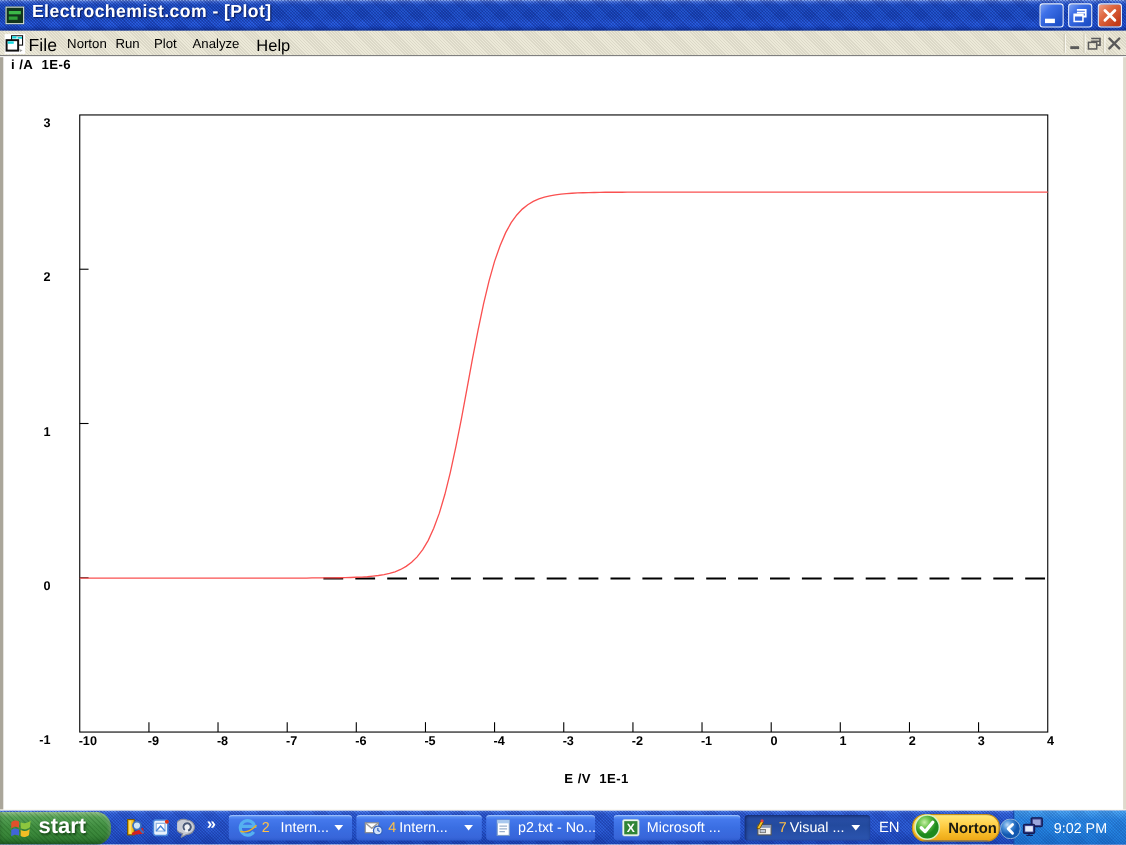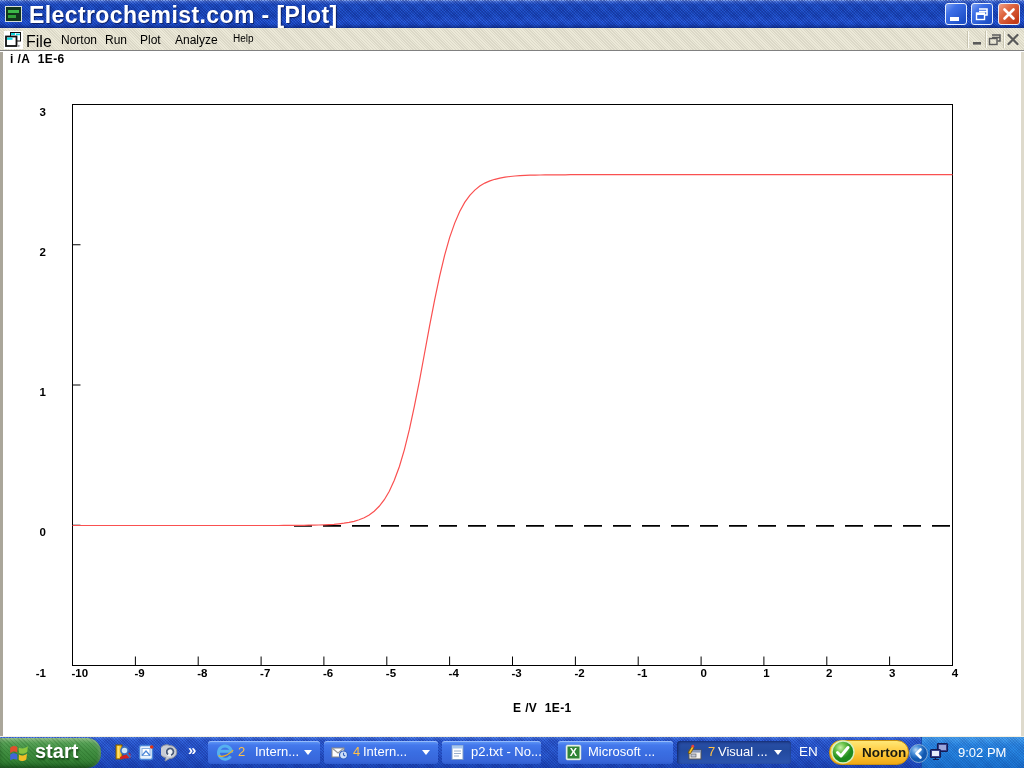--- a/index.html
+++ b/index.html
@@ -4,21 +4,21 @@
 html,body{margin:0;padding:0;}
 #scr{position:relative;width:1024px;height:768px;overflow:hidden;background:#fff;font-family:"Liberation Sans",sans-serif;}
 #scr *{position:absolute;box-sizing:border-box;}
 
 #titlebar{left:0;top:0;width:1024px;height:28px;
  background:linear-gradient(180deg,#8FAEEE 0%,#4A76E2 6%,#2457D0 16%,#2153CC 55%,#2A5EE0 75%,#2458DA 85%,#1A42AE 95%,#123795 100%);}
 #titledither{left:0;top:0;width:1024px;height:28px;background:repeating-linear-gradient(45deg,rgba(0,16,100,.30) 0 1px,rgba(0,0,0,0) 1px 2px),repeating-linear-gradient(-45deg,rgba(0,16,100,.18) 0 1px,rgba(0,0,0,0) 1px 2px);}
 #appicon{left:5px;top:6px;width:17px;height:16px;background:#12351c;border:1px solid #d8e0d8;}
 #appicon i{position:absolute;left:2px;top:3px;width:11px;height:3px;background:#3cb848;}
 #appicon b{position:absolute;left:2px;top:8px;width:8px;height:3px;background:#2fa038;}
-#title{left:29px;top:2px;font-size:23px;font-weight:bold;color:#fff;letter-spacing:.4px;text-shadow:1px 1px 1px rgba(0,0,30,.55);white-space:nowrap;}
+#title{left:29px;top:2px;font-size:16px;font-weight:bold;color:#fff;letter-spacing:.4px;text-shadow:1px 1px 1px rgba(0,0,30,.55);white-space:nowrap;}
 .wbtn{top:3px;width:22px;height:22px;border-radius:3px;border:1px solid #e8f0fc;}
 #btnmin{left:945px;background:linear-gradient(135deg,#7DA1F2 0%,#3E70E8 30%,#1E50C8 80%,#16works);background:linear-gradient(135deg,#7DA1F2 0%,#3E70E8 30%,#1E50C8 85%);}
 #btnres{left:971px;background:linear-gradient(135deg,#7DA1F2 0%,#3E70E8 30%,#1E50C8 85%);}
 #btncls{left:998px;background:linear-gradient(135deg,#F0A088 0%,#E06A44 35%,#C33B18 85%);}
 #btnmin i{position:absolute;left:4px;top:13px;width:9px;height:4px;background:#fff;}
 
 #menubar{left:0;top:28px;width:1024px;height:23px;background:#ece9d8;border-bottom:1px solid #808080;background-image:repeating-linear-gradient(45deg,rgba(170,166,150,.25) 0 1px,rgba(0,0,0,0) 1px 2px);}
 #mdiicon{left:4px;top:31px;width:17px;height:16px;}
 .mdib{top:31px;width:17px;height:17px;border-left:1px solid #fbfaf3;box-shadow:-1px 0 0 #c8c4b0;}
 
@@ -131,21 +131,21 @@
   <rect x="7" y="11" width="8" height="2.6" fill="#5a5a5a"></rect>
   <path d="M26,6.5 h8 M26,4 h8 v6 h-2.5" fill="none" stroke="#5a5a5a" stroke-width="1.5"></path>
   <rect x="23.5" y="7.5" width="7.5" height="6" fill="none" stroke="#5a5a5a" stroke-width="1.4"></rect>
   <path d="M42.5,4 L51.5,13 M51.5,4 L42.5,13" stroke="#5a5a5a" stroke-width="2.2" stroke-linecap="round"></path>
  </svg>
  <span style="position:absolute;left:26px;top:33px;font-size:16px;">File</span>
  <span style="position:absolute;left:61px;top:33px;font-size:12px;">Norton</span>
  <span style="position:absolute;left:105px;top:33px;font-size:12px;">Run</span>
  <span style="position:absolute;left:140px;top:33px;font-size:12px;">Plot</span>
  <span style="position:absolute;left:175px;top:33px;font-size:12px;">Analyze</span>
- <span style="position:absolute;left:233px;top:33px;font-size:10px;">Help</span>
+ <span style="position:absolute;left:233px;top:33px;font-size:15px;">Help</span>
  <div id="creamline"></div>
  <div id="taskbar"></div>
  <div id="taskdither"></div>
  <div id="tray"></div>
  <div id="traydither"></div>
  <div id="startbtn">
       <span>start</span>
     </div>
  <svg id="winflag" style="left:9px;top:743px;width:23px;height:22px" viewBox="0 0 23 22">
   <path d="M1.2,4.8 C3.5,2.6 5.6,2.5 8.3,3.9 L8.3,9.4 C5.6,8.1 3.5,8.2 1.2,10.2 Z" fill="#E0502C"></path>

